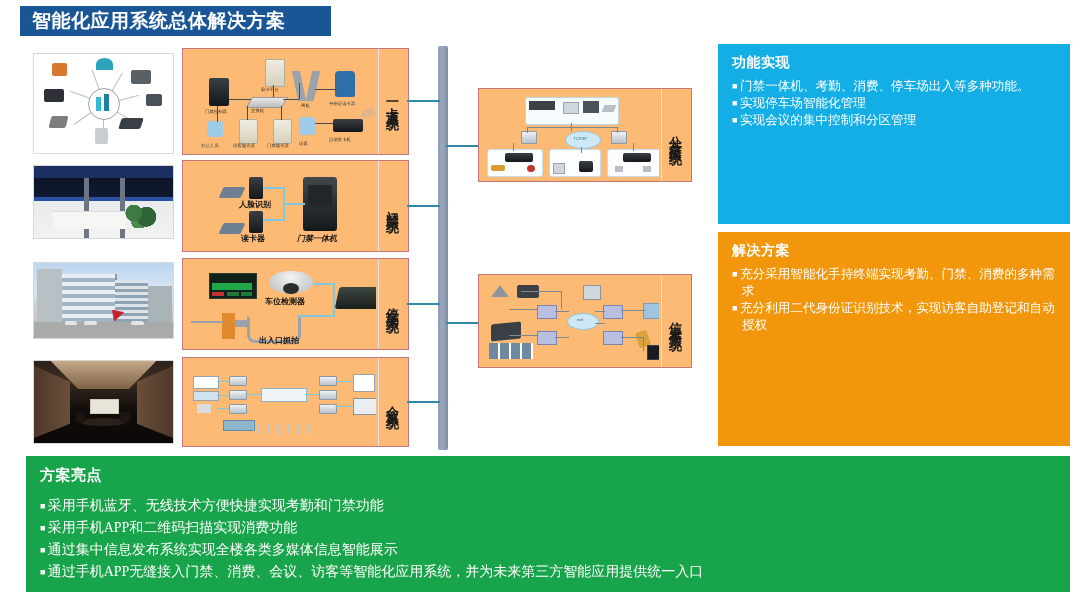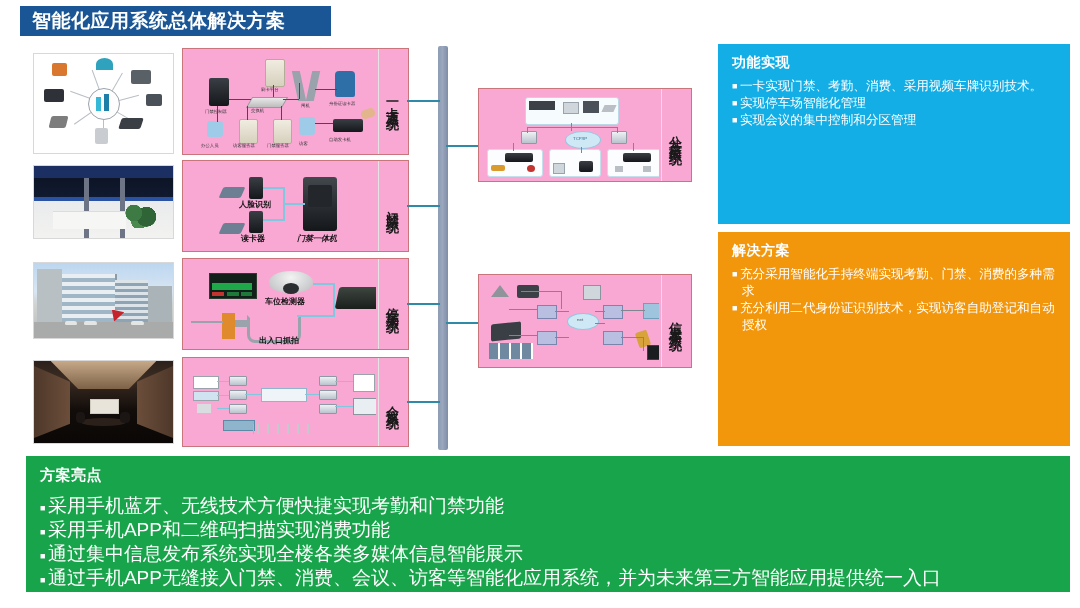--- a/index.html
+++ b/index.html
@@ -72,21 +72,21 @@
     background:linear-gradient(#c6a887,#7d6248);clip-path:polygon(0 0,100% 0,74% 100%,26% 100%);}
   .ph4 .wallL{position:absolute;left:0;top:6%;width:26%;height:88%;
     background:linear-gradient(90deg,#4e382a,#6b4e3a);clip-path:polygon(0 0,100% 22%,100% 80%,0 100%);}
   .ph4 .wallR{position:absolute;right:0;top:6%;width:26%;height:88%;
     background:linear-gradient(270deg,#4e382a,#6b4e3a);clip-path:polygon(100% 0,0 22%,0 80%,100% 100%);}
   .ph4 .screen{position:absolute;left:40%;top:46%;width:20%;height:16%;background:#e8e4da;border:1px solid #cfcabe;}
   .ph4 .table{position:absolute;left:34%;top:70%;width:32%;height:9%;background:#2b211a;border-radius:50%;}
   .ph4 .chair{position:absolute;top:62%;width:7%;height:14%;background:#1b1614;border-radius:4px;}
 
   
-  .rpanel{position:absolute;border:1.4px solid #c9757c;background:#f9a8d4;}
+  .rpanel{position:absolute;border:1.4px solid #c9757c;background:#fdba74;}
   .rlabel{
     position:absolute;right:3px;top:0;bottom:0;width:26px;
     display:flex;align-items:center;justify-content:center;
     writing-mode:vertical-rl;text-orientation:upright;
     font-size:13px;font-weight:bold;color:#1a1a1a;letter-spacing:3px;
     border-left:1px solid #e4e4e4;
   }
   .dwrap{position:absolute;left:4px;top:4px;bottom:4px;right:32px;overflow:hidden;}
 
   
@@ -109,21 +109,21 @@
   
   .card{position:absolute;padding:10px 12px 12px 14px;box-sizing:border-box;color:#ffffff;}
   .card h3{margin:0 0 6px 0;font-size:14px;font-weight:bold;letter-spacing:.5px;}
   .card ul{margin:0;padding:0;list-style:none;}
   .card li{font-size:12.6px;line-height:17px;text-indent:-10px;padding-left:10px;}
   .card li:before{content:"■ ";font-size:9px;vertical-align:1px;}
   .card-blue{background:#13aee6;left:718px;top:44px;width:352px;height:180px;}
   .card-orange{background:#f2960c;left:718px;top:232px;width:352px;height:214px;}
   .card-green{background:#18a44a;left:26px;top:456px;width:1044px;height:136px;}
   .card-green h3{font-size:15px;margin-bottom:10px;}
-  .card-green li{font-size:19px;line-height:22px;text-indent:-11px;padding-left:11px;}
+  .card-green li{font-size:14px;line-height:22px;text-indent:-11px;padding-left:11px;font-family:Liberation Serif, serif;}
 </style>
 </head>
 <body>
 
 <div id="root">
 
   <div class="title-bar">
     <span class="t">智能化应用系统总体解决方案</span>
   </div>
 
@@ -360,21 +360,21 @@
       <div class="wire" style="left:138px;top:31px;width:24px;height:1px;background:#7d8790;"></div>
       <div class="wire" style="left:138px;top:58px;width:22px;height:1px;background:#7d8790;"></div>
       <div class="wire" style="left:160px;top:58px;width:1px;height:14px;background:#7d8790;"></div>
     </div>
     <div class="rlabel">信息发布系统</div>
   </div>
 
   <div class="card card-blue">
     <h3>功能实现</h3>
     <ul>
-      <li>一卡实现门禁、考勤、消费、采用视频车牌识别技术。</li>
+      <li>门禁一体机、考勤、消费、停车场出入等多种功能。</li>
       <li>实现停车场智能化管理</li>
       <li>实现会议的集中控制和分区管理</li>
     </ul>
   </div>
 
   <div class="card card-orange">
     <h3>解决方案</h3>
     <ul>
       <li>充分采用智能化手持终端实现考勤、门禁、消费的多种需求</li>
       <li>充分利用二代身份证识别技术，实现访客自助登记和自动授权</li>

